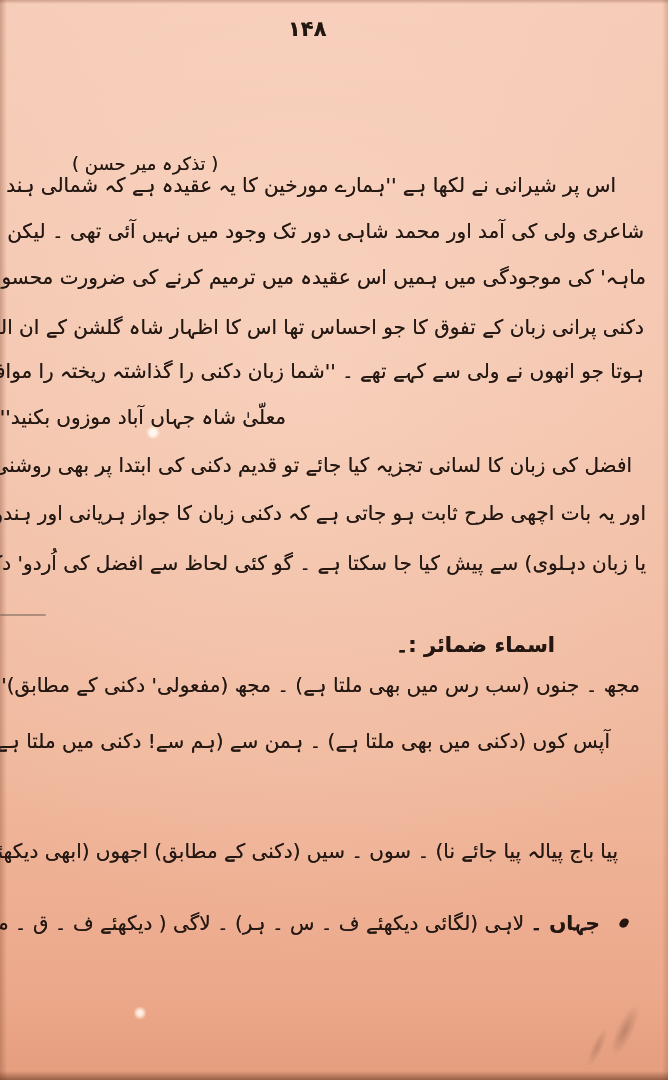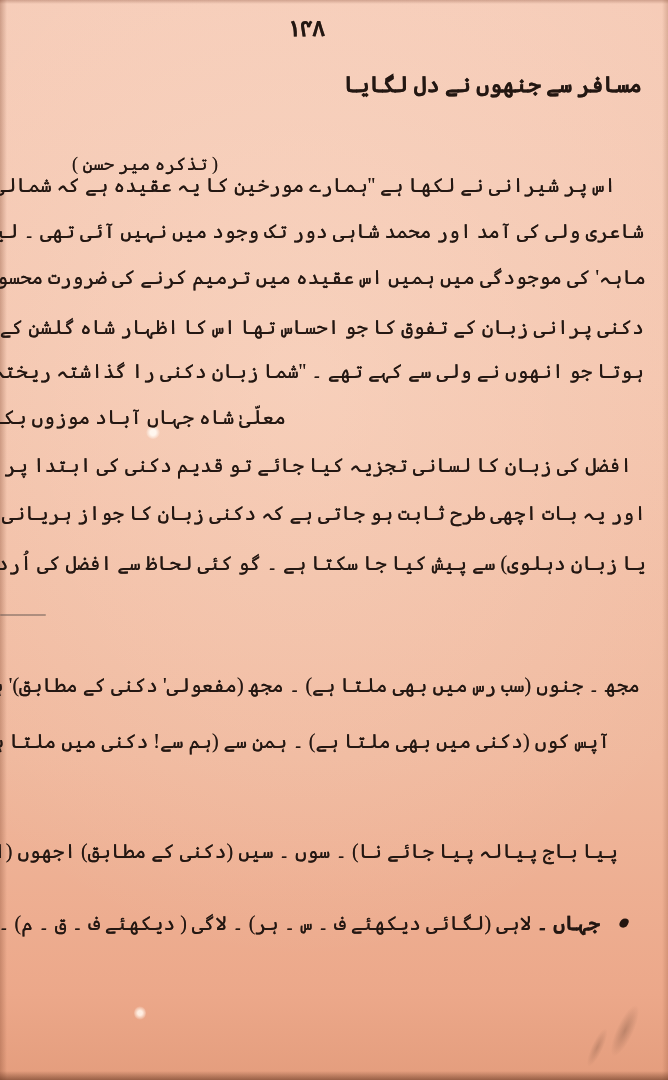--- a/index.html
+++ b/index.html
@@ -33,21 +33,20 @@
   .white-spot{position:absolute;left:146px;top:426px;width:14px;height:13px;border-radius:50%;
     background:radial-gradient(circle,#fff7ef 0 30%,rgba(255,247,239,0) 75%);}
   .white-spot2{position:absolute;left:134px;top:1006px;width:12px;height:14px;border-radius:50%;
     background:radial-gradient(circle,#ffeee2 0 25%,rgba(255,238,226,0) 75%);}
 
   .line{
     position:absolute;white-space:nowrap;
     font-size:20px;line-height:30px;
     color:#231712;
     text-shadow:0 0 0.4px rgba(35,23,18,0.7);
-    font-family:Liberation Serif, serif;
   }
   .big{font-size:22px;font-weight:600;}
   .pg{font-size:21px;font-weight:600;letter-spacing:2px;}
 
   .pos-pgnum   {top:14px;  left:288px;}
   .couplet-row {position:absolute;top:70px;left:32px;right:26px;display:flex;
                 justify-content:space-between;direction:rtl;}
   .pos-attr    {top:120px; left:72px; font-size:18px;margin-top:29px;}
 
   .pos-p1l1{top:170px; right:52px;}
@@ -89,35 +88,35 @@
   <div class="edge-top"></div>
   <div class="edge-right"></div>
   <div class="edge-bottom"></div>
   <div class="smudge"></div>
   <div class="white-spot"></div>
   <div class="white-spot2"></div>
 
   <div class="line pg pos-pgnum">۱۴۸</div>
 
   <div class="couplet-row">
-    <span class="line big" style="position:static">مسافر سے جنھوں نے دل لگایا</span>
   </div>
   <div class="line pos-attr">( تذکرہ میر حسن )</div>
 
   <div class="line pos-p1l1">اس پر شیرانی نے لکھا ہے ''ہمارے مورخین کا یہ عقیدہ ہے کہ شمالی ہند میں اُردو</div>
   <div class="line pos-p1l2">شاعری ولی کی آمد اور محمد شاہی دور تک وجود میں نہیں آئی تھی ۔ لیکن محمد افضل کے 'دوازدہ</div>
   <div class="line pos-p1l3">ماہہ' کی موجودگی میں ہمیں اس عقیدہ میں ترمیم کرنے کی ضرورت محسوس ہوتی ہے'' ۔ اہل دہلی کو</div>
   <div class="line pos-p1l4">دکنی پرانی زبان کے تفوق کا جو احساس تھا اس کا اظہار شاہ گلشن کے ان الفاظ سے</div>
   <div class="line pos-p1l5">ہوتا جو انھوں نے ولی سے کہے تھے ۔ ''شما زبان دکنی را گذاشتہ ریختہ را موافق اُردوئے</div>
   <div class="line pos-p1l6">معلّیٰ شاہ جہاں آباد موزوں بکنید'' ۔</div>
 
   <div class="line pos-p2l1">افضل کی زبان کا لسانی تجزیہ کیا جائے تو قدیم دکنی کی ابتدا پر بھی روشنی پڑتی ہے</div>
   <div class="line pos-p2l2">اور یہ بات اچھی طرح ثابت ہو جاتی ہے کہ دکنی زبان کا جواز ہریانی اور ہندوستانی (کھڑی</div>
   <div class="line pos-p2l3">یا زبان دہلوی) سے پیش کیا جا سکتا ہے ۔ گو کئی لحاظ سے افضل کی اُردو' دکنی کے مقابلہ</div>
 
+  <div class="line pos-hd">اسماء ضمائر :۔</div>
 
   <div class="line pos-pr1">مجھ ۔ جنوں (سب رس میں بھی ملتا ہے) ۔ مجھ (مفعولی' دکنی کے مطابق)' ہم کوں</div>
   <div class="line pos-pr2">آپس کوں (دکنی میں بھی ملتا ہے) ۔ ہمن سے (ہم سے! دکنی میں ملتا ہے) ۔</div>
 
   <div class="line pos-hf2">پیا باج پیالہ پیا جائے نا) ۔ سوں ۔ سیں (دکنی کے مطابق) اجھوں (ابھی دیکھئے</div>
 
   <div class="line pos-af">
     <span class="lbl">جہاں ۔</span>
     <span>لاہی (لگائی دیکھئے ف ۔ س ۔ ہر) ۔ لاگی ( دیکھئے ف ۔ ق ۔ م) ۔</span>
   </div>

